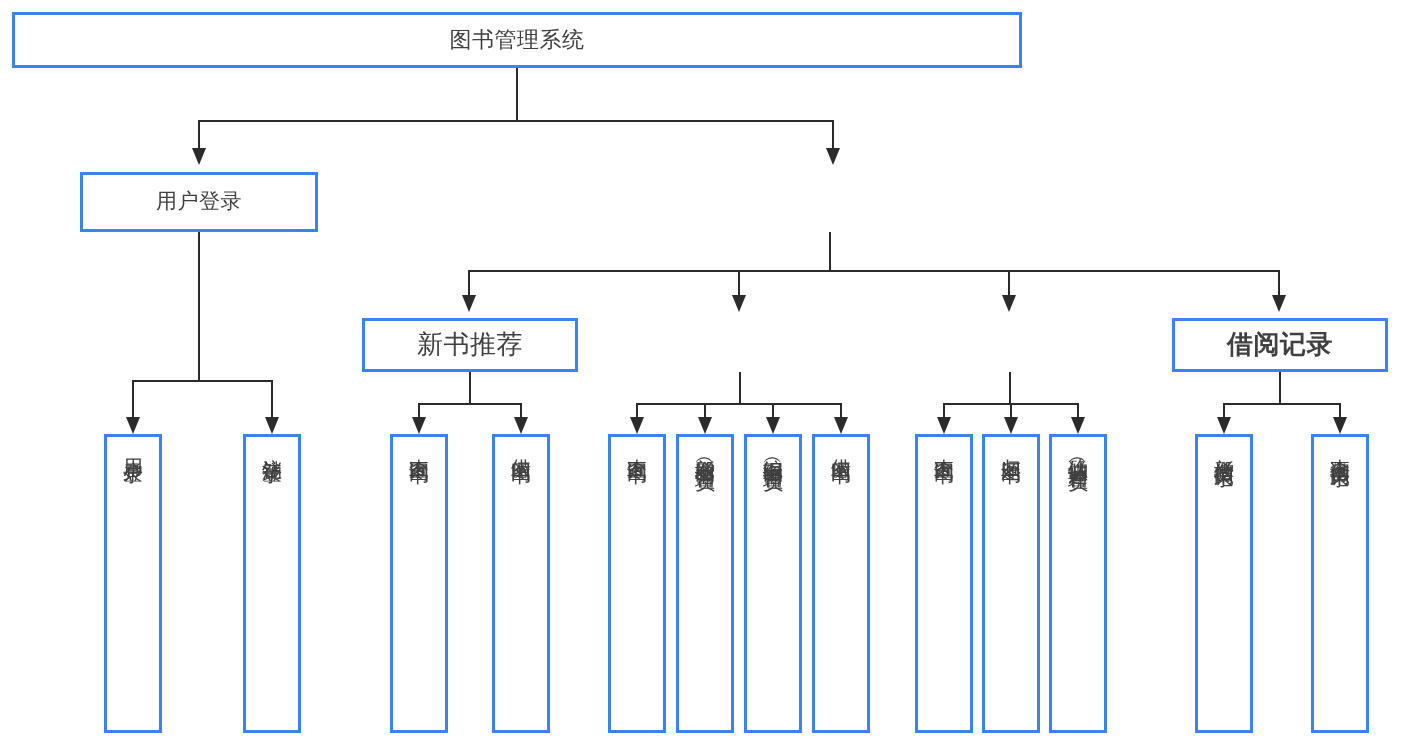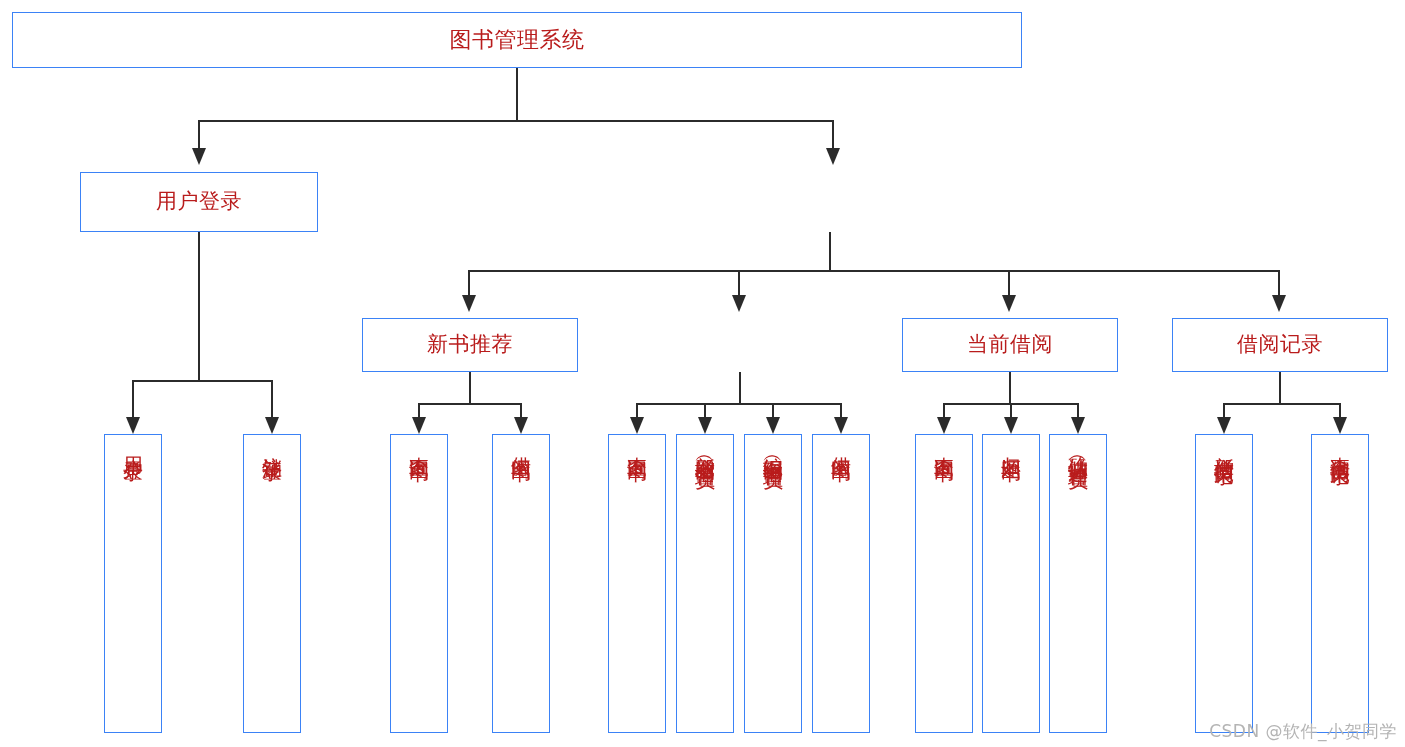--- a/index.html
+++ b/index.html
@@ -15,35 +15,35 @@
     position: relative;
     width: 1405px;
     height: 747px;
     background: #ffffff;
     overflow: hidden;
   }
   
   .node {
     position: absolute;
     box-sizing: border-box;
-    border: 1px solid #3b82f6;
+    border: 3px solid #3b82f6;
     background: #ffffff;
     display: flex;
     align-items: center;
     justify-content: center;
-    color: #b91c1c;
+    color: #404040;
     font-size: 21px;
     line-height: 1.22;
     letter-spacing: 0.5px;
     text-align: center;
     white-space: nowrap;
   }
   .node.root { font-size: 22px; }
   .node.tier2 { font-size: 21px; }
-  .node.tier3 { font-size: 21px; }
+  .node.tier3 { font-size: 26px; }
   
   .node.leaf {
     font-size: 20px;
     letter-spacing: 1px;
     padding: 6px 0;
     align-items: flex-start;
   }
   .node.leaf .vtext {
     writing-mode: vertical-rl;
     text-orientation: upright;
@@ -112,24 +112,21 @@
   <div class="vline" style="left:1008px; top:270px; height:25px;"></div>
   <div class="vline" style="left:1278px; top:270px; height:25px;"></div>
   <div class="arrow" style="left:462px; top:295px;"></div>
   <div class="arrow" style="left:732px; top:295px;"></div>
   <div class="arrow" style="left:1002px; top:295px;"></div>
   <div class="arrow" style="left:1272px; top:295px;"></div>
 
   <div class="node tier3" style="left:362px; top:318px; width:216px; height:54px;">
     <span>新书推荐</span>
   </div>
-  <div class="node tier3" style="left:902px; top:318px; width:216px; height:54px;">
-    <span>当前借阅</span>
-  </div>
-  <div class="node tier3" style="left:1172px; top:318px; width:216px; height:54px;">
+  <div class="node tier3" style="left:1172px; top:318px; width:216px; height:54px;font-weight:bold;">
     <span>借阅记录</span>
   </div>
 
   <div class="vline" style="left:469px; top:372px; height:31px;"></div>
   <div class="hline" style="left:418px; top:403px; width:104px;"></div>
   <div class="vline" style="left:418px; top:403px; height:14px;"></div>
   <div class="vline" style="left:520px; top:403px; height:14px;"></div>
   <div class="arrow" style="left:412px; top:417px;"></div>
   <div class="arrow" style="left:514px; top:417px;"></div>
 
@@ -197,15 +194,14 @@
     <span class="vtext">确认归还（管理员）</span>
   </div>
 
   <div class="node leaf" style="left:1195px; top:434px; width:58px; height:299px;">
     <span class="vtext">新增借阅记录</span>
   </div>
   <div class="node leaf" style="left:1311px; top:434px; width:58px; height:299px;">
     <span class="vtext">查询借阅记录</span>
   </div>
 
-  <div id="watermark">CSDN @软件_小贺同学</div>
 
 </div>
 
 </body></html>

